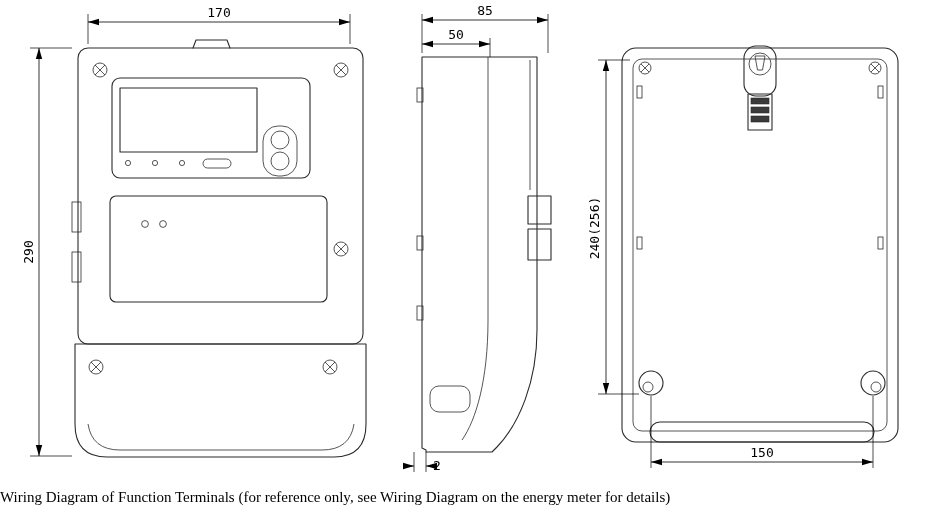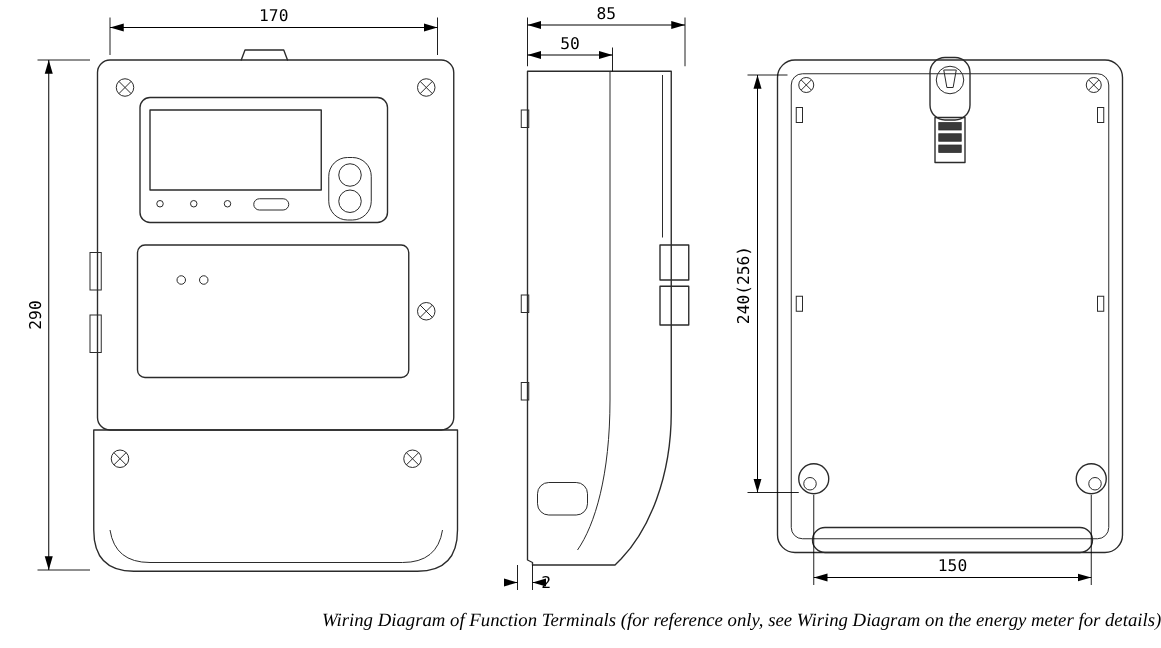--- a/index.html
+++ b/index.html
@@ -5,22 +5,22 @@
   html,body{margin:0;padding:0;background:#fff;}
   body{width:929px;height:518px;position:relative;font-family:"Liberation Sans",sans-serif;}
   .stage{position:absolute;inset:0;}
   svg{display:block;}
   .outline{fill:none;stroke:#2b2b2b;stroke-width:1.1;stroke-linejoin:round;stroke-linecap:round;}
   .thin{fill:none;stroke:#2b2b2b;stroke-width:0.8;}
   .dim{fill:none;stroke:#000;stroke-width:0.8;}
   .ext{fill:none;stroke:#000;stroke-width:0.7;}
   .dimtext{font-family:"DejaVu Sans Mono","Liberation Mono",monospace;font-size:13px;fill:#000;}
   .darkfill{fill:#3a3a3a;stroke:#2b2b2b;stroke-width:0.6;}
-  .caption{position:absolute;left:0;right:0;top:489px;text-align:right;
-           font-family:"Liberation Serif","DejaVu Serif",serif;font-size:15px;color:#000;font-style:italic;}
+  .caption{position:absolute;left:0;right:0;top:489px;text-align:left;
+           font-family:"Liberation Serif","DejaVu Serif",serif;font-size:15px;color:#000;}
 </style>
 </head>
 <body>
 
 <div class="stage">
 <svg width="929" height="518" viewBox="0 0 929 518">
   <defs>
     <marker id="ae" markerWidth="12" markerHeight="8" refX="11" refY="4" orient="auto" markerUnits="userSpaceOnUse">
       <path d="M0,0.8 L11,4 L0,7.2 Z" fill="#000"></path>
     </marker>

